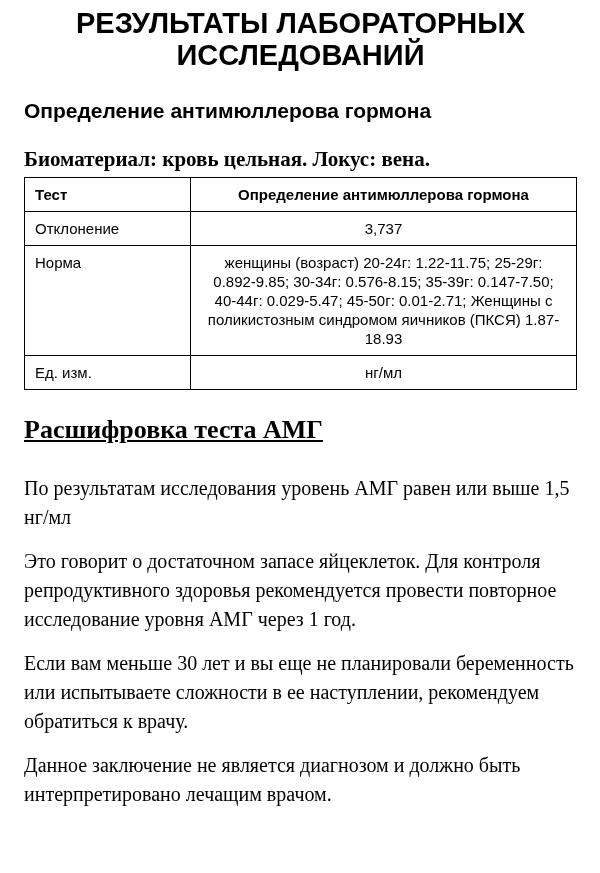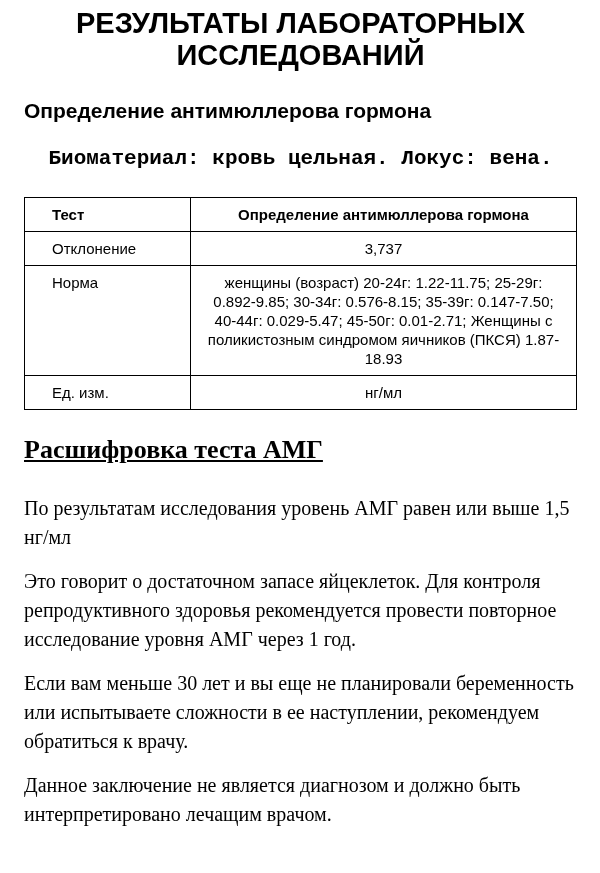--- a/index.html
+++ b/index.html
@@ -24,37 +24,36 @@
     text-align: center;
     margin-bottom: 27px;
   }
   .test-name-heading {
     font-family: "Liberation Sans", sans-serif;
     font-weight: bold;
     font-size: 21px;
     margin-bottom: 24px;
   }
   .biomaterial-line {
-    font-family: Liberation Mono, monospace;
+    font-family: Liberation Serif, serif;
     font-weight: bold;
     font-size: 21px;
-    margin-bottom: 27px;
-    text-align: center;
+    margin-bottom: 5px;
   }
   
   table.results {
     width: 100%;
     border-collapse: collapse;
     font-family: "Liberation Sans", sans-serif;
     font-size: 15px;
     line-height: 19px;
   }
   table.results td {
     border: 1.5px solid #000000;
-    padding: 7px 27px;
+    padding: 7px 10px;
     vertical-align: top;
   }
   td.row-label {
     width: 166px;
     text-align: left;
   }
   td.row-value {
     text-align: center;
   }
   tr.header-row td { font-weight: bold; }

